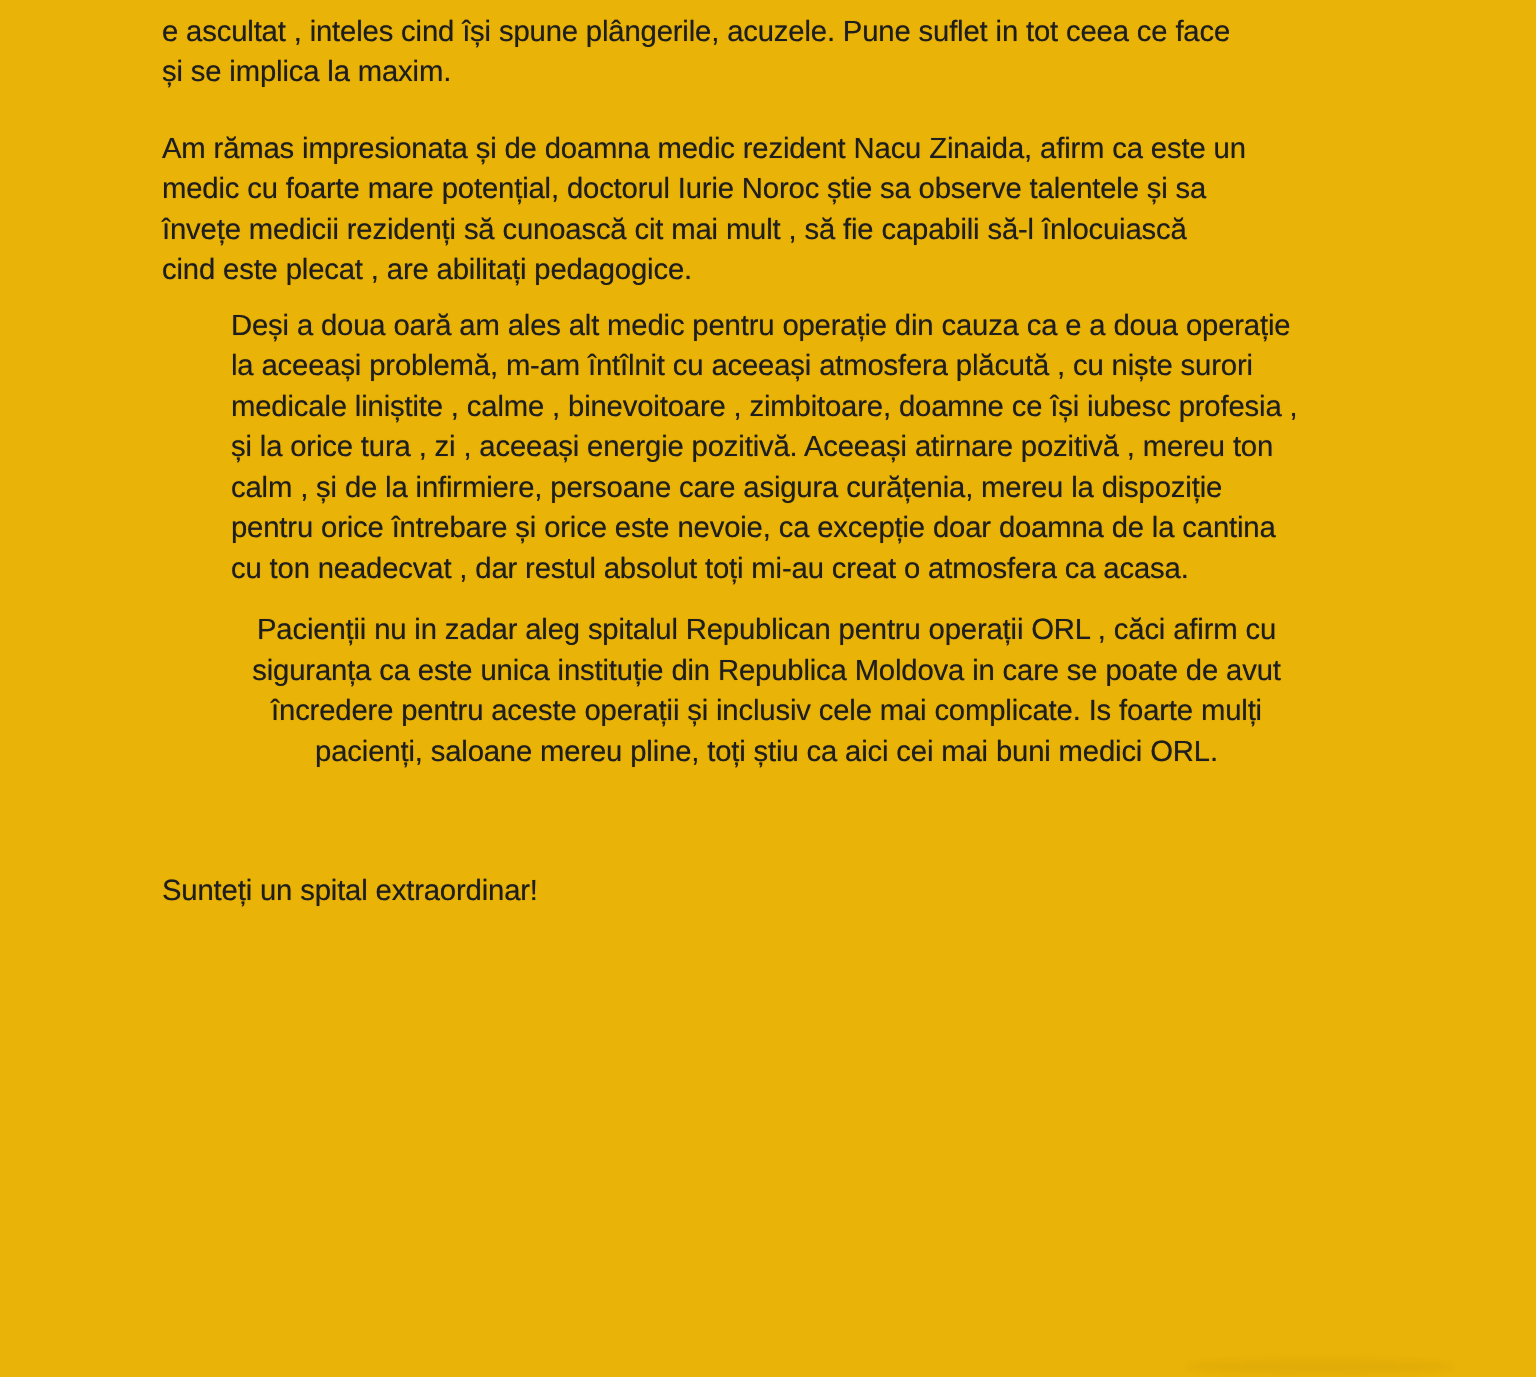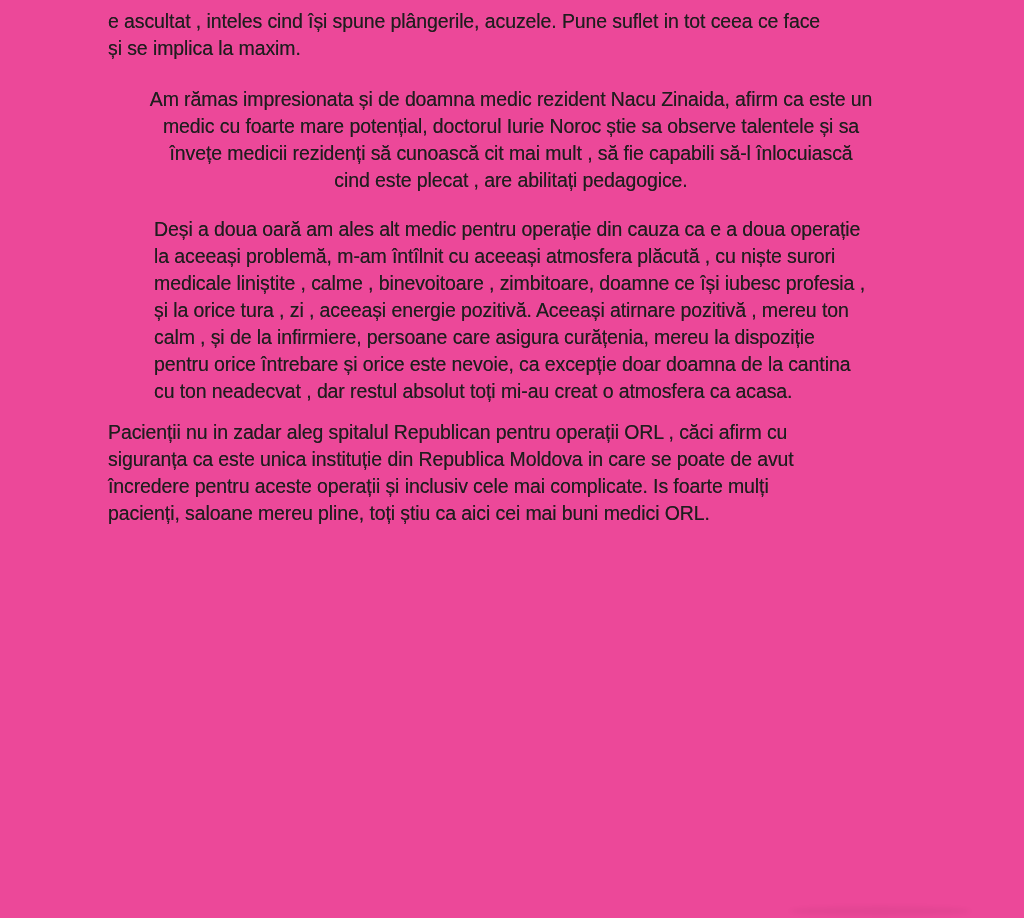--- a/index.html
+++ b/index.html
@@ -1,43 +1,43 @@
 <!DOCTYPE html>
 <html><head>
 <meta charset="utf-8">
 <style>
   html, body { margin: 0; padding: 0; }
   body { background: #ffffff; }
   .page {
     position: relative;
     width: 1024px;
     height: 918px;
-    background: #ec4899;
+    background: #eab308;
     overflow: hidden;
     font-family: "Liberation Sans", sans-serif;
     color: #1e1e1e;
   }
   .doc {
     position: absolute;
     left: 108px;
     top: 8px;
     width: 806px;
     font-size: 19.5px;
     line-height: 27px;
     letter-spacing: -0.1px;
     text-shadow: 0 0 0.5px rgba(20,20,20,0.6);
   }
   .para {
     white-space: pre-line;
     margin: 0;
   }
   .m-p1 { margin-bottom: 24px; }
-  .m-p2 { margin-bottom: 22px; text-align: center; }
+  .m-p2 { margin-bottom: 10px; }
   .m-p3 { margin-bottom: 14px; margin-left: 46px; }
-  .m-p4 { margin-bottom: 66px; }
+  .m-p4 { margin-bottom: 66px; text-align: center; }
   .m-p5 { margin-bottom: 17px; }
   .m-p6 { margin-bottom: 74px; }
   .m-closing { margin-bottom: 16px; }
   .signature-line { white-space: nowrap; }
   .redacted {
     display: inline-block;
     filter: blur(1.3px);
     letter-spacing: -1.5px;
     transform: skewX(-2deg);
     opacity: 0.9;
@@ -68,15 +68,16 @@
 la aceeași problemă, m-am întîlnit cu aceeași atmosfera plăcută , cu niște surori
 medicale liniștite , calme , binevoitoare , zimbitoare, doamne ce își iubesc profesia ,
 și la orice tura , zi , aceeași energie pozitivă. Aceeași atirnare pozitivă , mereu ton
 calm , și de la infirmiere, persoane care asigura curățenia, mereu la dispoziție
 pentru orice întrebare și orice este nevoie, ca excepție doar doamna de la cantina
 cu ton neadecvat , dar restul absolut toți mi-au creat o atmosfera ca acasa.</p>
     <p class="para m-p4">Pacienții nu in zadar aleg spitalul Republican pentru operații ORL , căci afirm cu
 siguranța ca este unica instituție din Republica Moldova in care se poate de avut
 încredere pentru aceste operații și inclusiv cele mai complicate. Is foarte mulți
 pacienți, saloane mereu pline, toți știu ca aici cei mai buni medici ORL.</p>
+    <p class="para m-closing">Sunteți un spital extraordinar!</p>
   </div>
   <div class="scan-smudge"></div>
 </div>
 
 </body></html>

